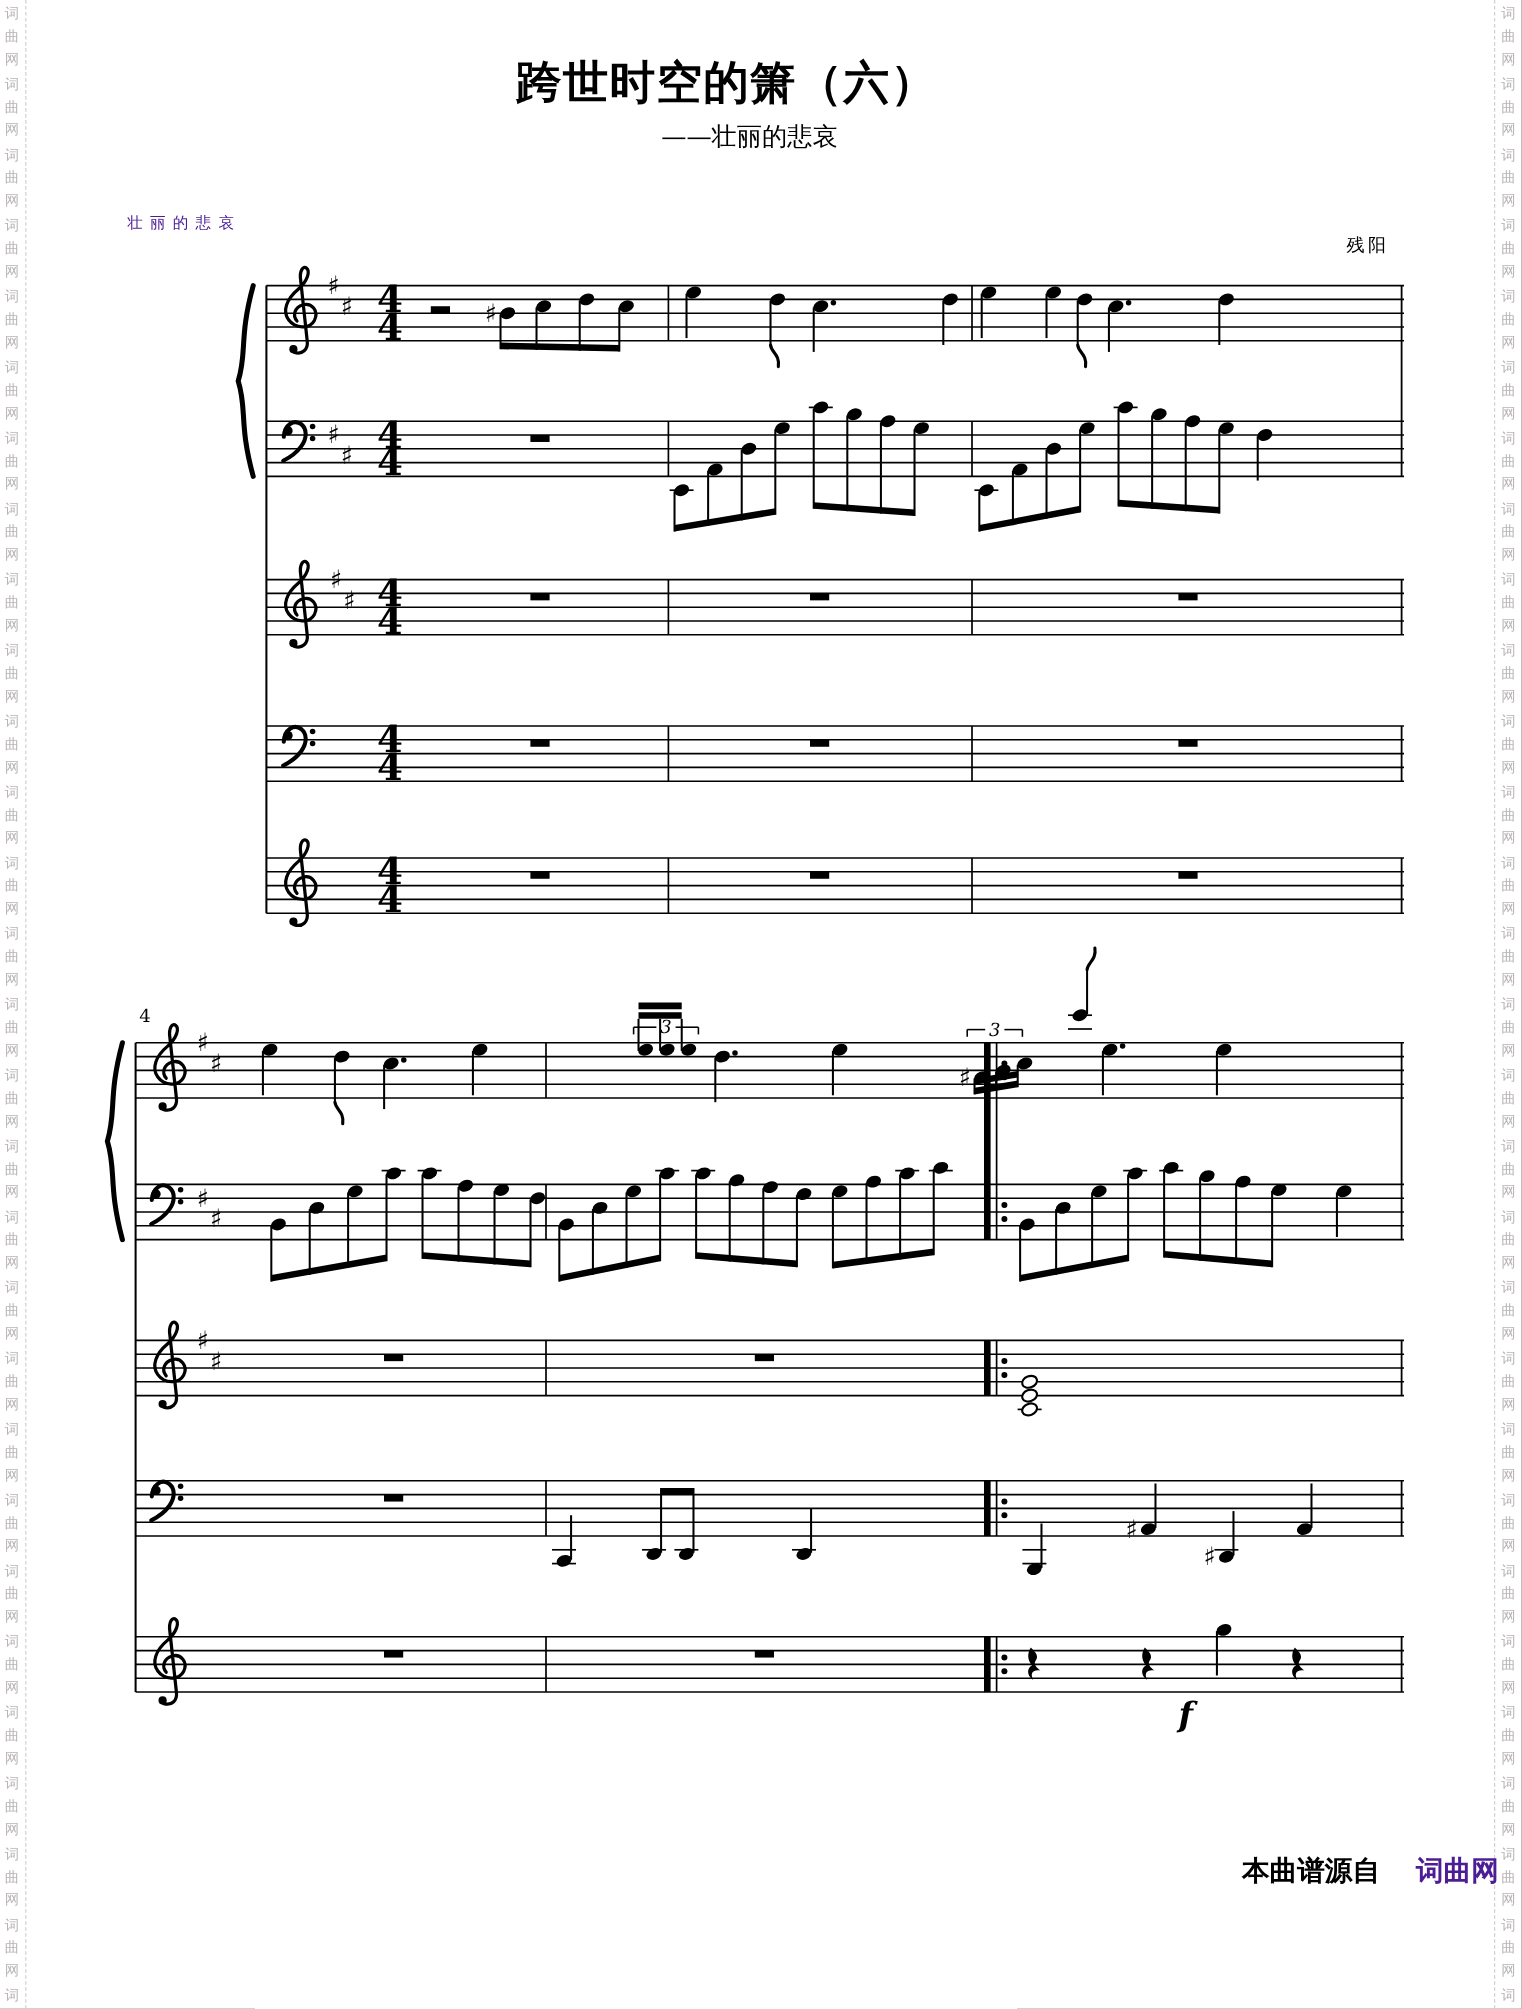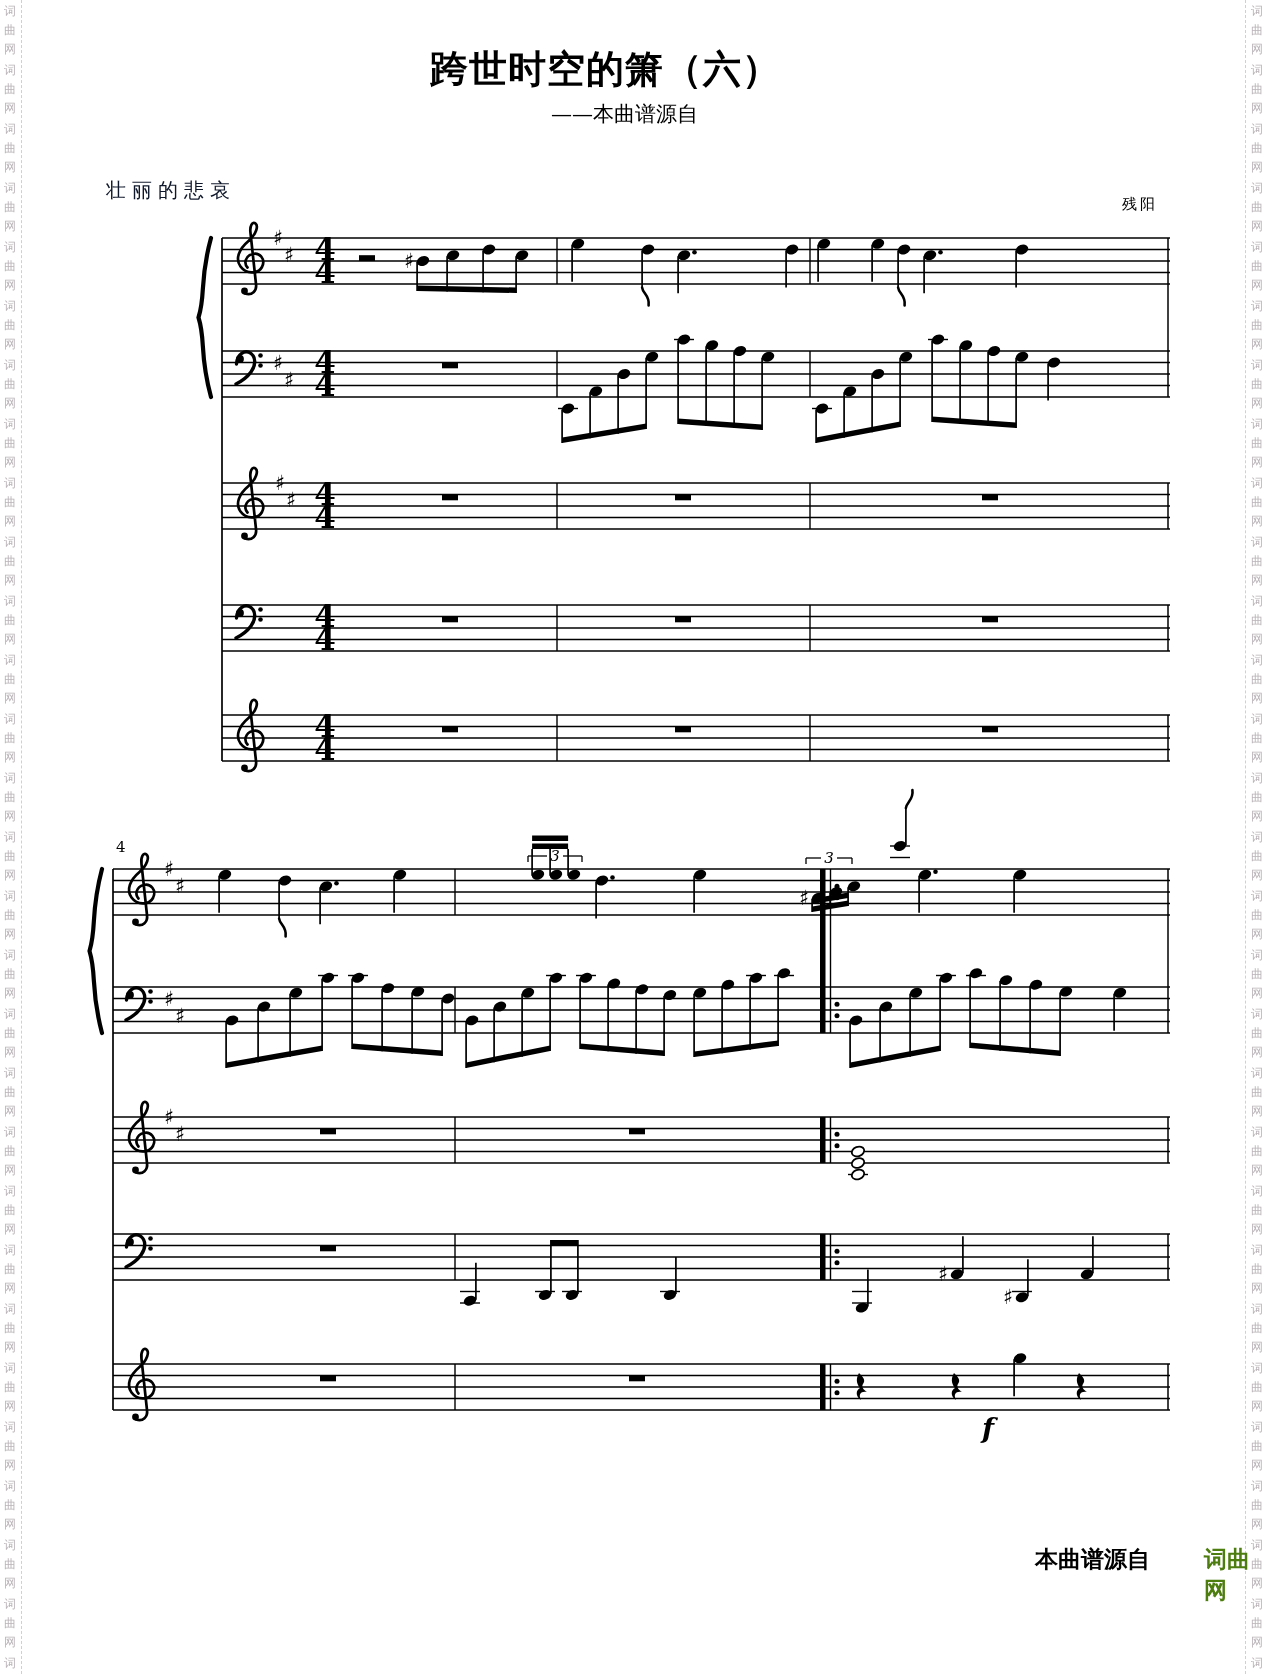--- a/index.html
+++ b/index.html
@@ -6,21 +6,21 @@
   .page{position:relative;width:1268px;height:1674px;background:#ffffff;overflow:hidden;
         font-family:"DejaVu Serif", serif;}
   .wm-line{position:absolute;top:0;bottom:0;width:0;border-left:1px dashed #d0d0d4;}
   .wm-col{position:absolute;top:0;bottom:0;width:16px;}
   .wm-group{position:absolute;left:0;width:16px;text-align:center;
             font-family:"Liberation Sans", sans-serif;}
   .wm-group span{display:block;}
   .title{position:absolute;left:430px;top:44px;font-size:38px;font-weight:bold;
          letter-spacing:1px;color:#000;text-align:center;}
   .subtitle{position:absolute;left:551px;top:100px;font-size:21px;color:#000;}
-  .tempo{position:absolute;left:106px;top:177px;font-size:20px;letter-spacing:6px;color:#0f172a;}
+  .tempo{position:absolute;left:106px;top:177px;font-size:13px;letter-spacing:6px;color:#4c1d95;}
   .composer{position:absolute;left:1122px;top:195px;font-size:15px;letter-spacing:3px;color:#000;}
   .score-layer{position:absolute;left:0;top:0;}
   .footer{position:absolute;left:0;top:1544px;width:100%;height:30px;
           font-family:"Liberation Sans", sans-serif;font-weight:bold;font-size:23px;}
   .footer .src{position:absolute;left:1035px;color:#000;}
   .footer .brand{position:absolute;left:1180px;}
 </style>
 </head>
 <body>
 
@@ -315,21 +315,21 @@
         <span>曲</span>
         <span>网</span>
       </div>
       <div class="wm-group" style="top: 1654px; color: rgb(186, 180, 184); font-size: 12px; line-height: 19px;">
         <span>词</span>
         <span>曲</span>
       </div>
     </div>
 
   <div class="title">跨世时空的箫（六）</div>
-  <div class="subtitle">——本曲谱源自</div>
+  <div class="subtitle">——壮丽的悲哀</div>
   <div class="tempo">壮丽的悲哀</div>
   <div class="composer">残阳</div>
 
   <div class="score-layer" id="score-holder"><svg width="1268" height="1674" viewBox="0 0 1268 1674">
         <line x1="222" y1="238" x2="222" y2="761" stroke="#000000" stroke-width="1.7"></line>
         <path d="M 211,238 C 199,281.725 206,293.65 198.5,317.5 C 206,341.35 199,353.275 211,397" fill="none" stroke="#000000" stroke-width="4.2" stroke-linecap="round"></path>
         <line x1="222" y1="238" x2="1170" y2="238" stroke="#000000" stroke-width="1.3"></line>
         <line x1="222" y1="249.5" x2="1170" y2="249.5" stroke="#000000" stroke-width="1.3"></line>
         <line x1="222" y1="261" x2="1170" y2="261" stroke="#000000" stroke-width="1.3"></line>
         <line x1="222" y1="272.5" x2="1170" y2="272.5" stroke="#000000" stroke-width="1.3"></line>
@@ -722,16 +722,16 @@
         <circle cx="837" cy="1251.25" r="2.5" fill="#000000"></circle>
         <circle cx="837" cy="1262.75" r="2.5" fill="#000000"></circle>
         <rect x="820" y="1364" width="5.5" height="46" fill="#000000"></rect>
         <line x1="830.5" y1="1364" x2="830.5" y2="1410" stroke="#000000" stroke-width="1.4"></line>
         <circle cx="837" cy="1381.25" r="2.5" fill="#000000"></circle>
         <circle cx="837" cy="1392.75" r="2.5" fill="#000000"></circle>
       </svg></div>
 
   <div class="footer">
     <span class="src" style="color: rgb(0, 0, 0);">本曲谱源自</span>
-    <span class="brand" id="footer-brand" style="color: #4d7c0f; margin-left: 24px;">词曲网</span>
+    <span class="brand" id="footer-brand" style="color: #4c1d95;">词曲网</span>
   </div>
 
 </div>
 
 </body></html>

